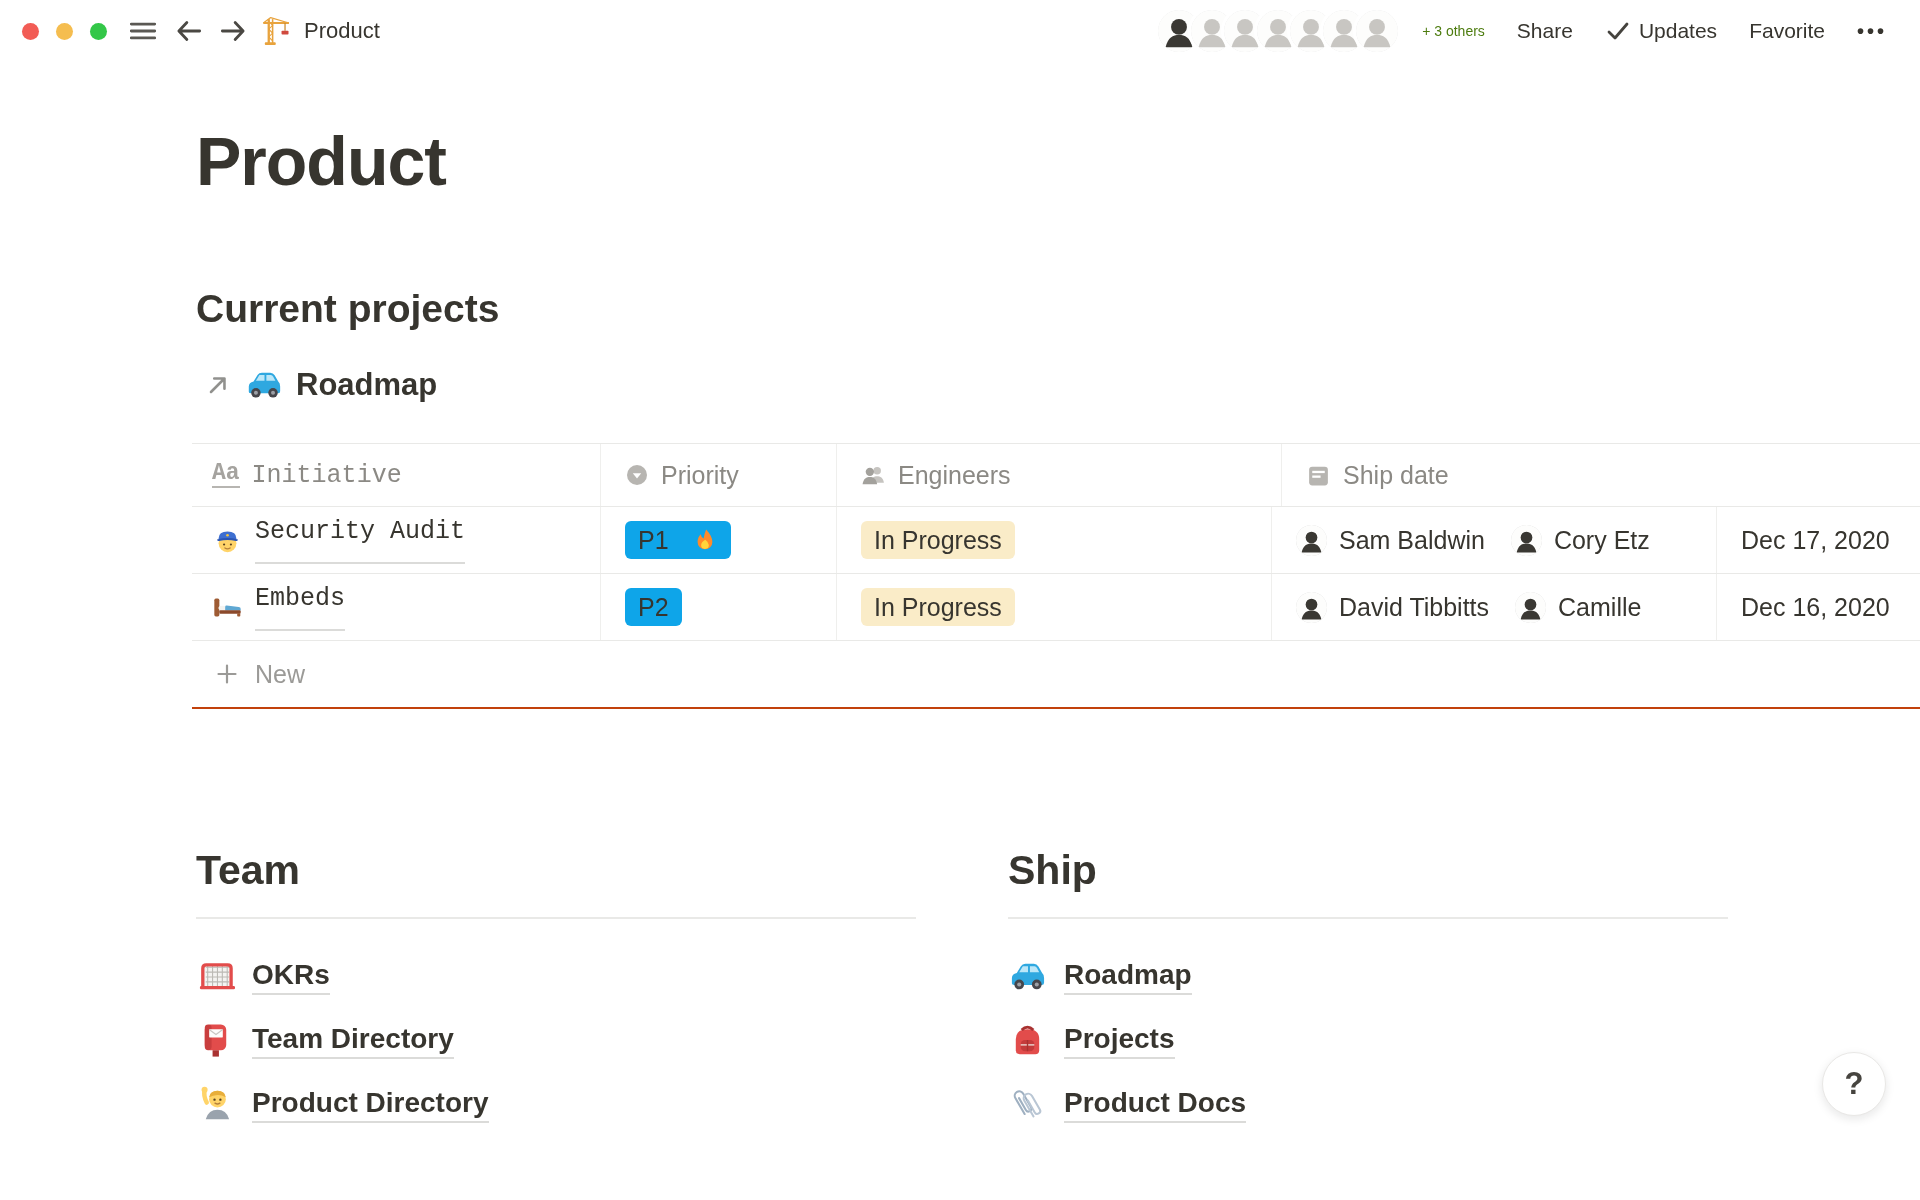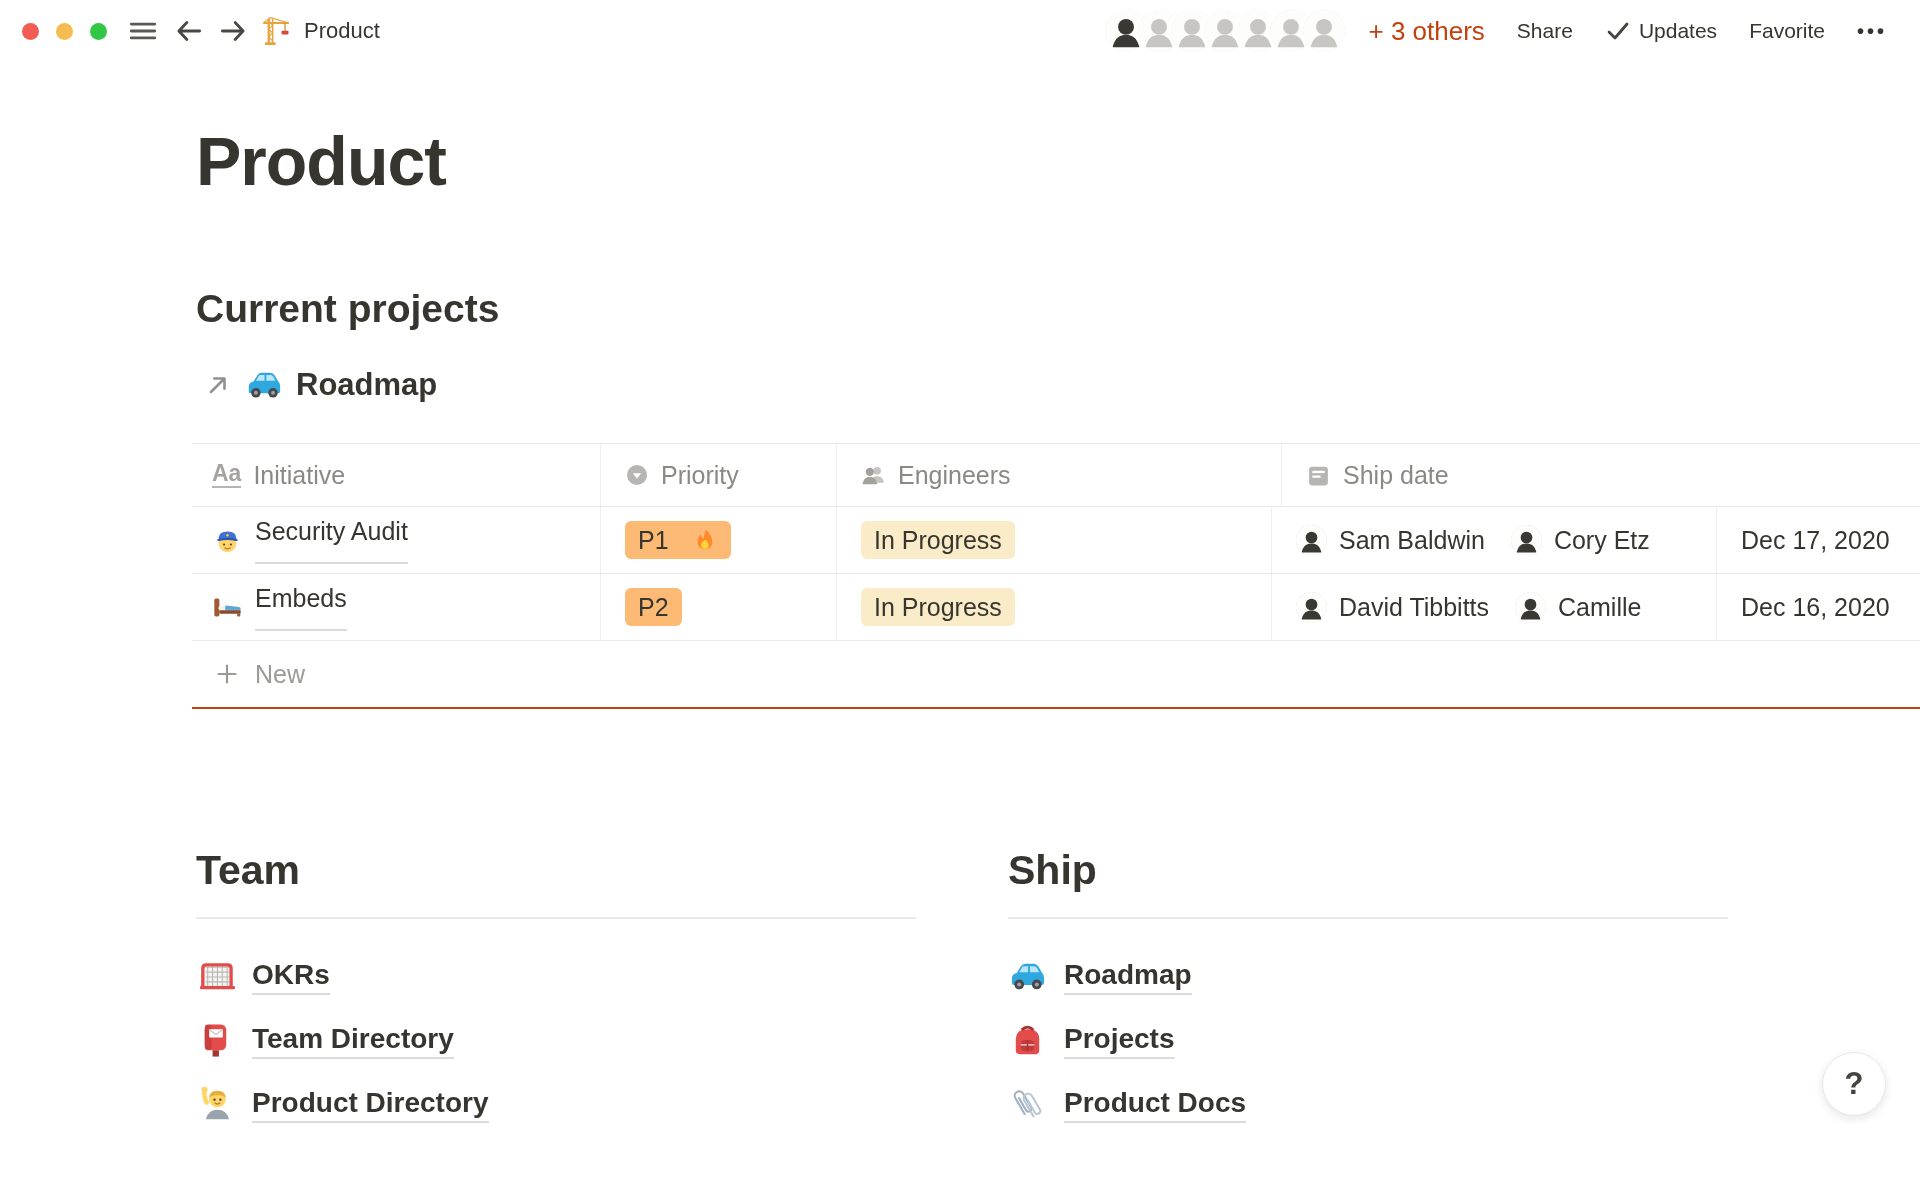--- a/index.html
+++ b/index.html
@@ -20,50 +20,50 @@
 
   .topbar-right{position:absolute;right:33px;top:0;height:62px;display:flex;align-items:center;gap:32px;}
   .avatar-stack{display:flex;align-items:center;}
   .av{width:42px;height:42px;border-radius:50%;background:#fff;overflow:hidden;
       box-shadow:0 0 0 3px #fff, inset 0 0 0 1px rgba(0,0,0,0.07);}
   .avatar-stack .av{margin-left:-9px;}
   .avatar-stack .av:first-child{margin-left:0;}
   .av svg{width:100%;height:100%;display:block;}
   .av.dark{color:#3A3833;}
   .av.faded{color:#C8C6C2;}
-  .others-label{color:#c2410c;font-size:26px;margin-left:-8px;}
+  .others-label{color:#4d7c0f;font-size:14px;margin-left:-8px;}
   .tb-btn{font-size:21px;color:#37352F;display:flex;align-items:center;gap:8px;cursor:default;}
   .more-dots{font-size:20px;letter-spacing:3px;color:#37352F;font-weight:700;}
 
   
   .page-title{position:absolute;left:196px;top:122px;font-size:68px;font-weight:700;letter-spacing:-1px;margin:0;}
   .section-heading{position:absolute;left:196px;top:287px;font-size:39px;font-weight:700;margin:0;}
 
   .roadmap-link{position:absolute;left:204px;top:366px;display:flex;align-items:center;gap:13px;}
   .roadmap-title{font-size:31px;font-weight:700;}
 
   
   .table{position:absolute;left:192px;top:443px;width:1728px;font-size:25px;}
   .t-header{display:flex;height:62px;border-top:1px solid #E9E9E7;border-bottom:1px solid #E9E9E7;
             color:#8B8984;align-items:stretch;}
   .t-row{display:flex;height:66px;border-bottom:1px solid #E9E9E7;align-items:stretch;}
   .cell{display:flex;align-items:center;gap:12px;padding:0 12px 0 24px;border-right:1px solid #EFEFED;
         overflow:hidden;white-space:nowrap;}
   .cell:last-child{border-right:none;}
-  .col-initiative{width:376px;padding-left:20px;}
+  .col-initiative{width:376px;padding-left:20px;font-family:Liberation Mono, monospace;}
   .col-priority{width:199px;}
   .col-status{width:398px;}
   .col-engineers{width:408px;}
   .col-ship{flex:1;}
   .prop-label{overflow:hidden;text-overflow:clip;}
   .aa-icon{font-size:23px;font-weight:600;color:#A5A39F;line-height:1;border-bottom:2.5px solid #B7B5B1;padding-bottom:1px;}
 
   .title-link{font-weight:500;color:#37352F;border-bottom:2px solid rgba(55,53,47,0.18);padding-bottom:16px;cursor:default;}
   .badge{display:inline-flex;align-items:center;gap:7px;height:38px;padding:0 13px;border-radius:6px;color:#37352F;}
-  .badge.red{background:#fdba74;gap:24px;}
+  .badge.red{background:#0ea5e9;gap:24px;}
   .badge.yellow{background:#FAECC8;}
 
   .person{display:flex;align-items:center;gap:12px;flex:none;}
   .person + .person{margin-left:14px;}
   .person .av{width:31px;height:31px;box-shadow:inset 0 0 0 1px rgba(0,0,0,0.12);}
   .person .name{color:#37352F;}
 
   .t-new{display:flex;align-items:center;gap:15px;height:66px;border-bottom:2px solid #c2410c;
          color:#9B9A97;padding-left:22px;cursor:default;}
 

